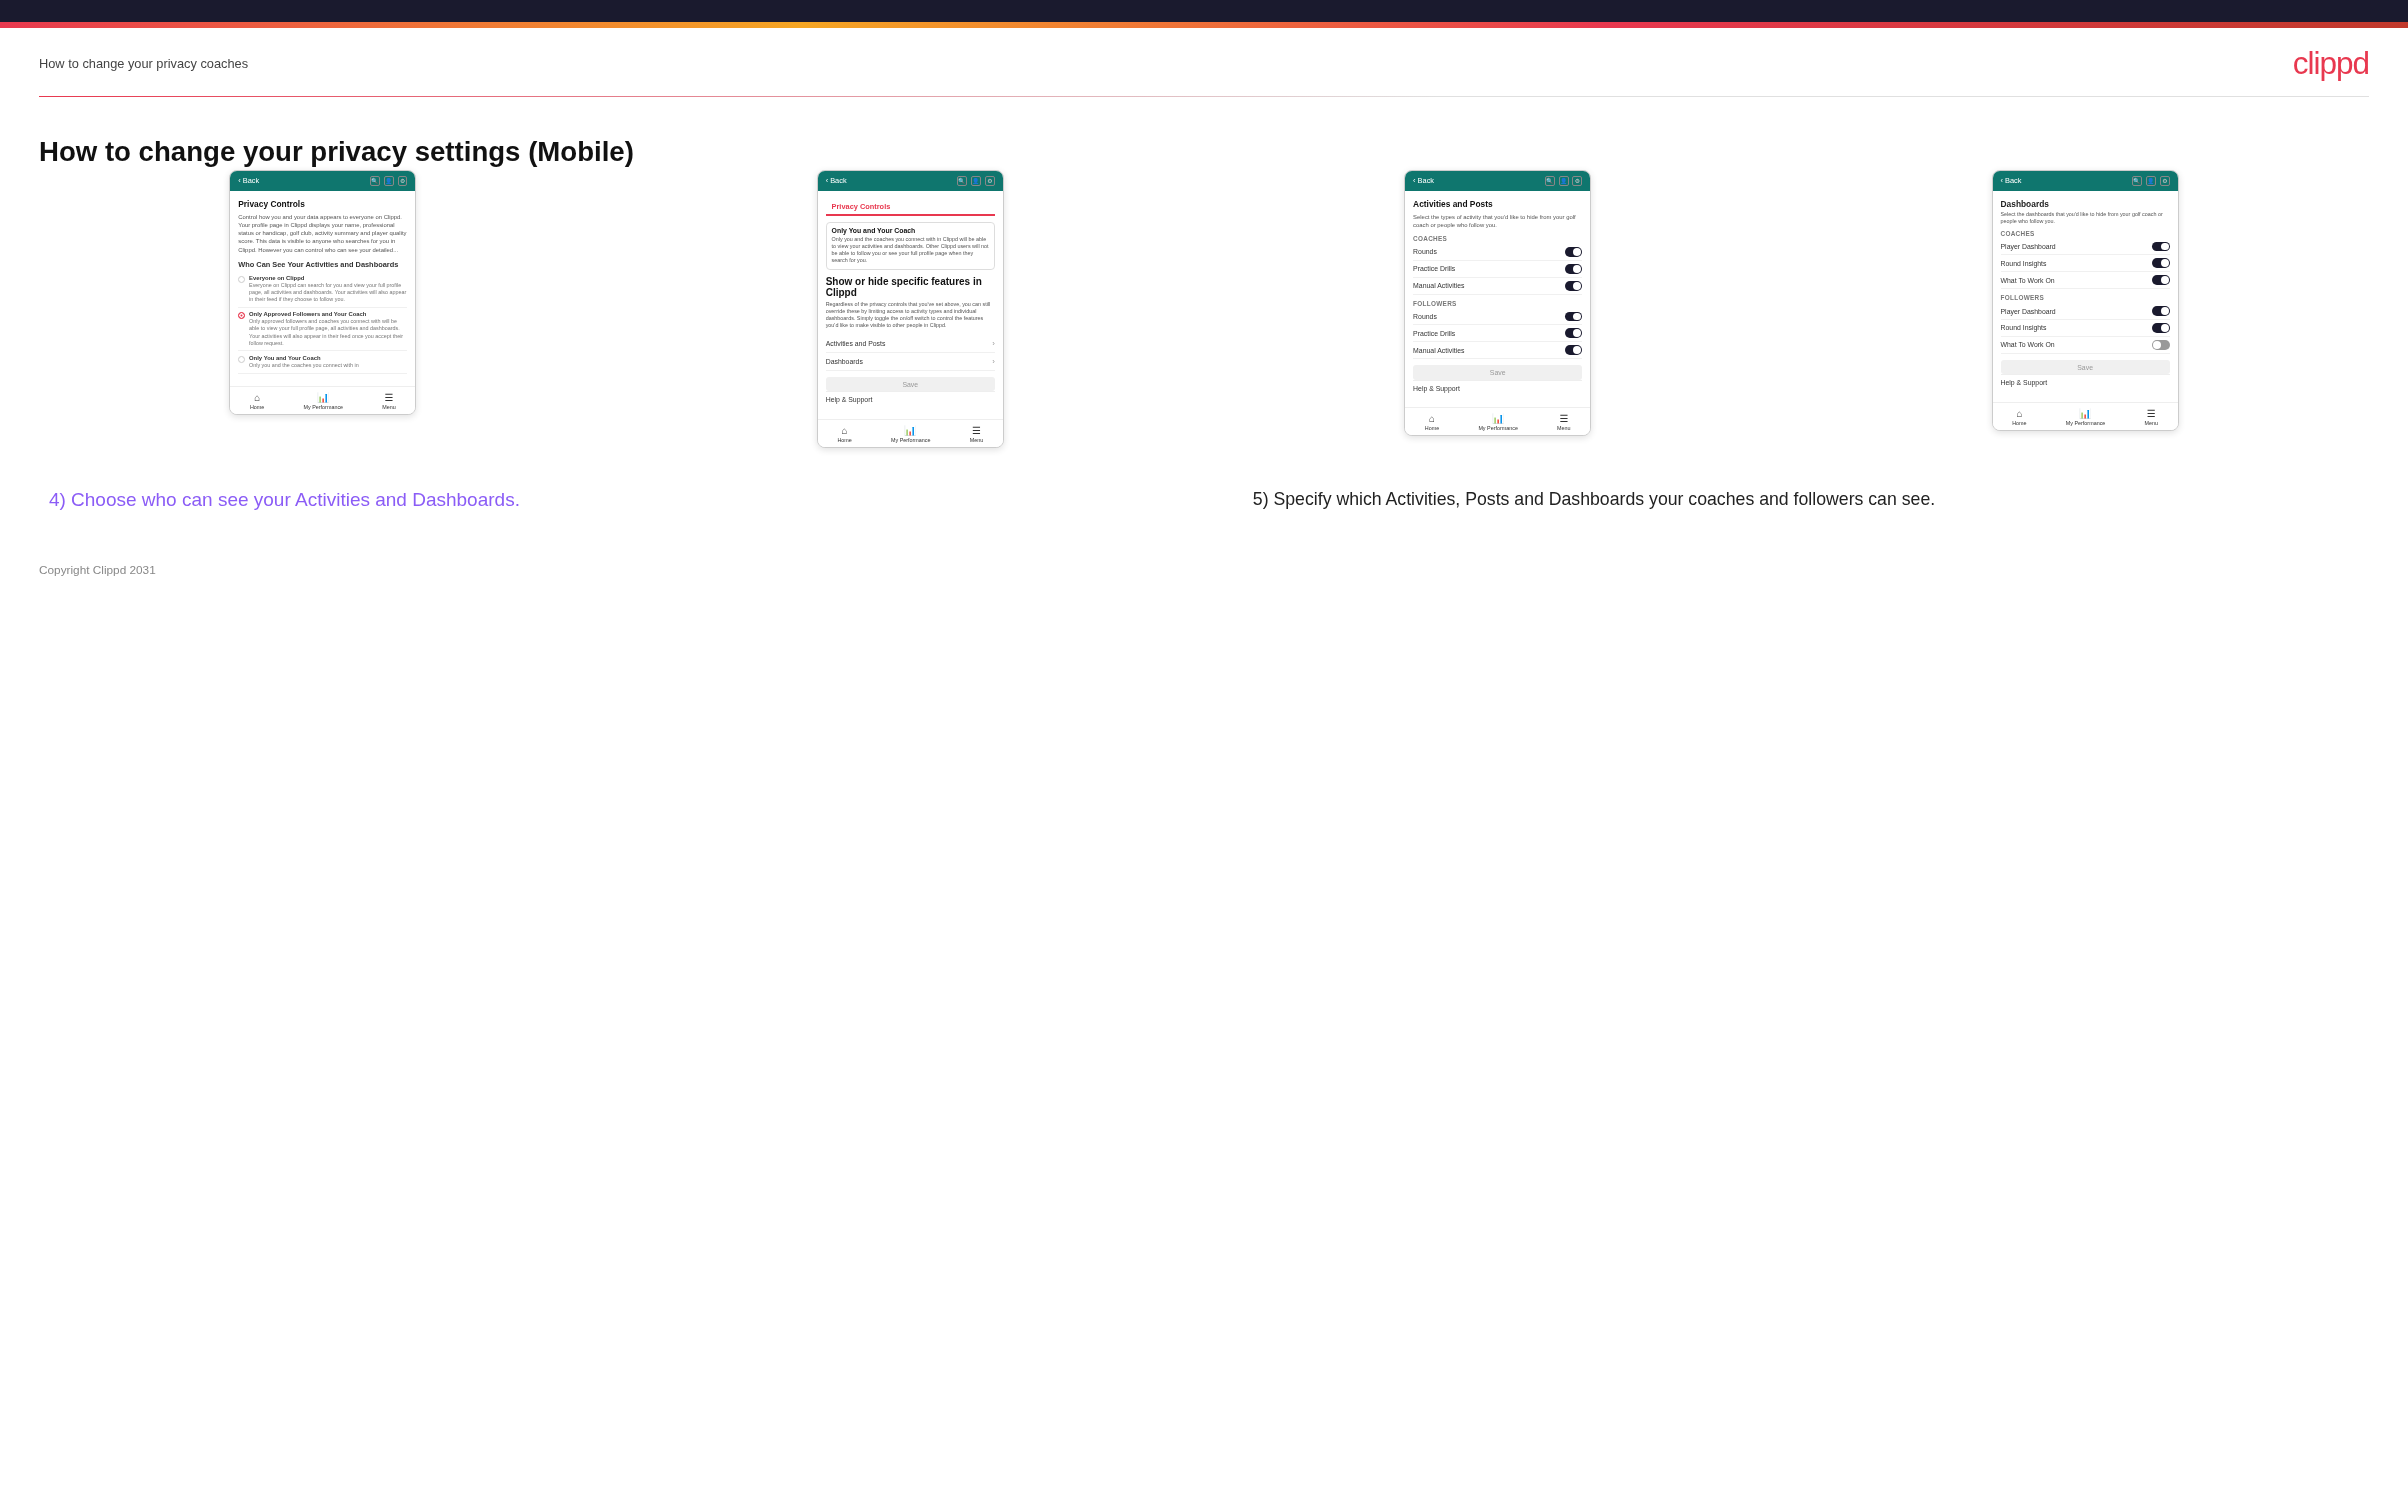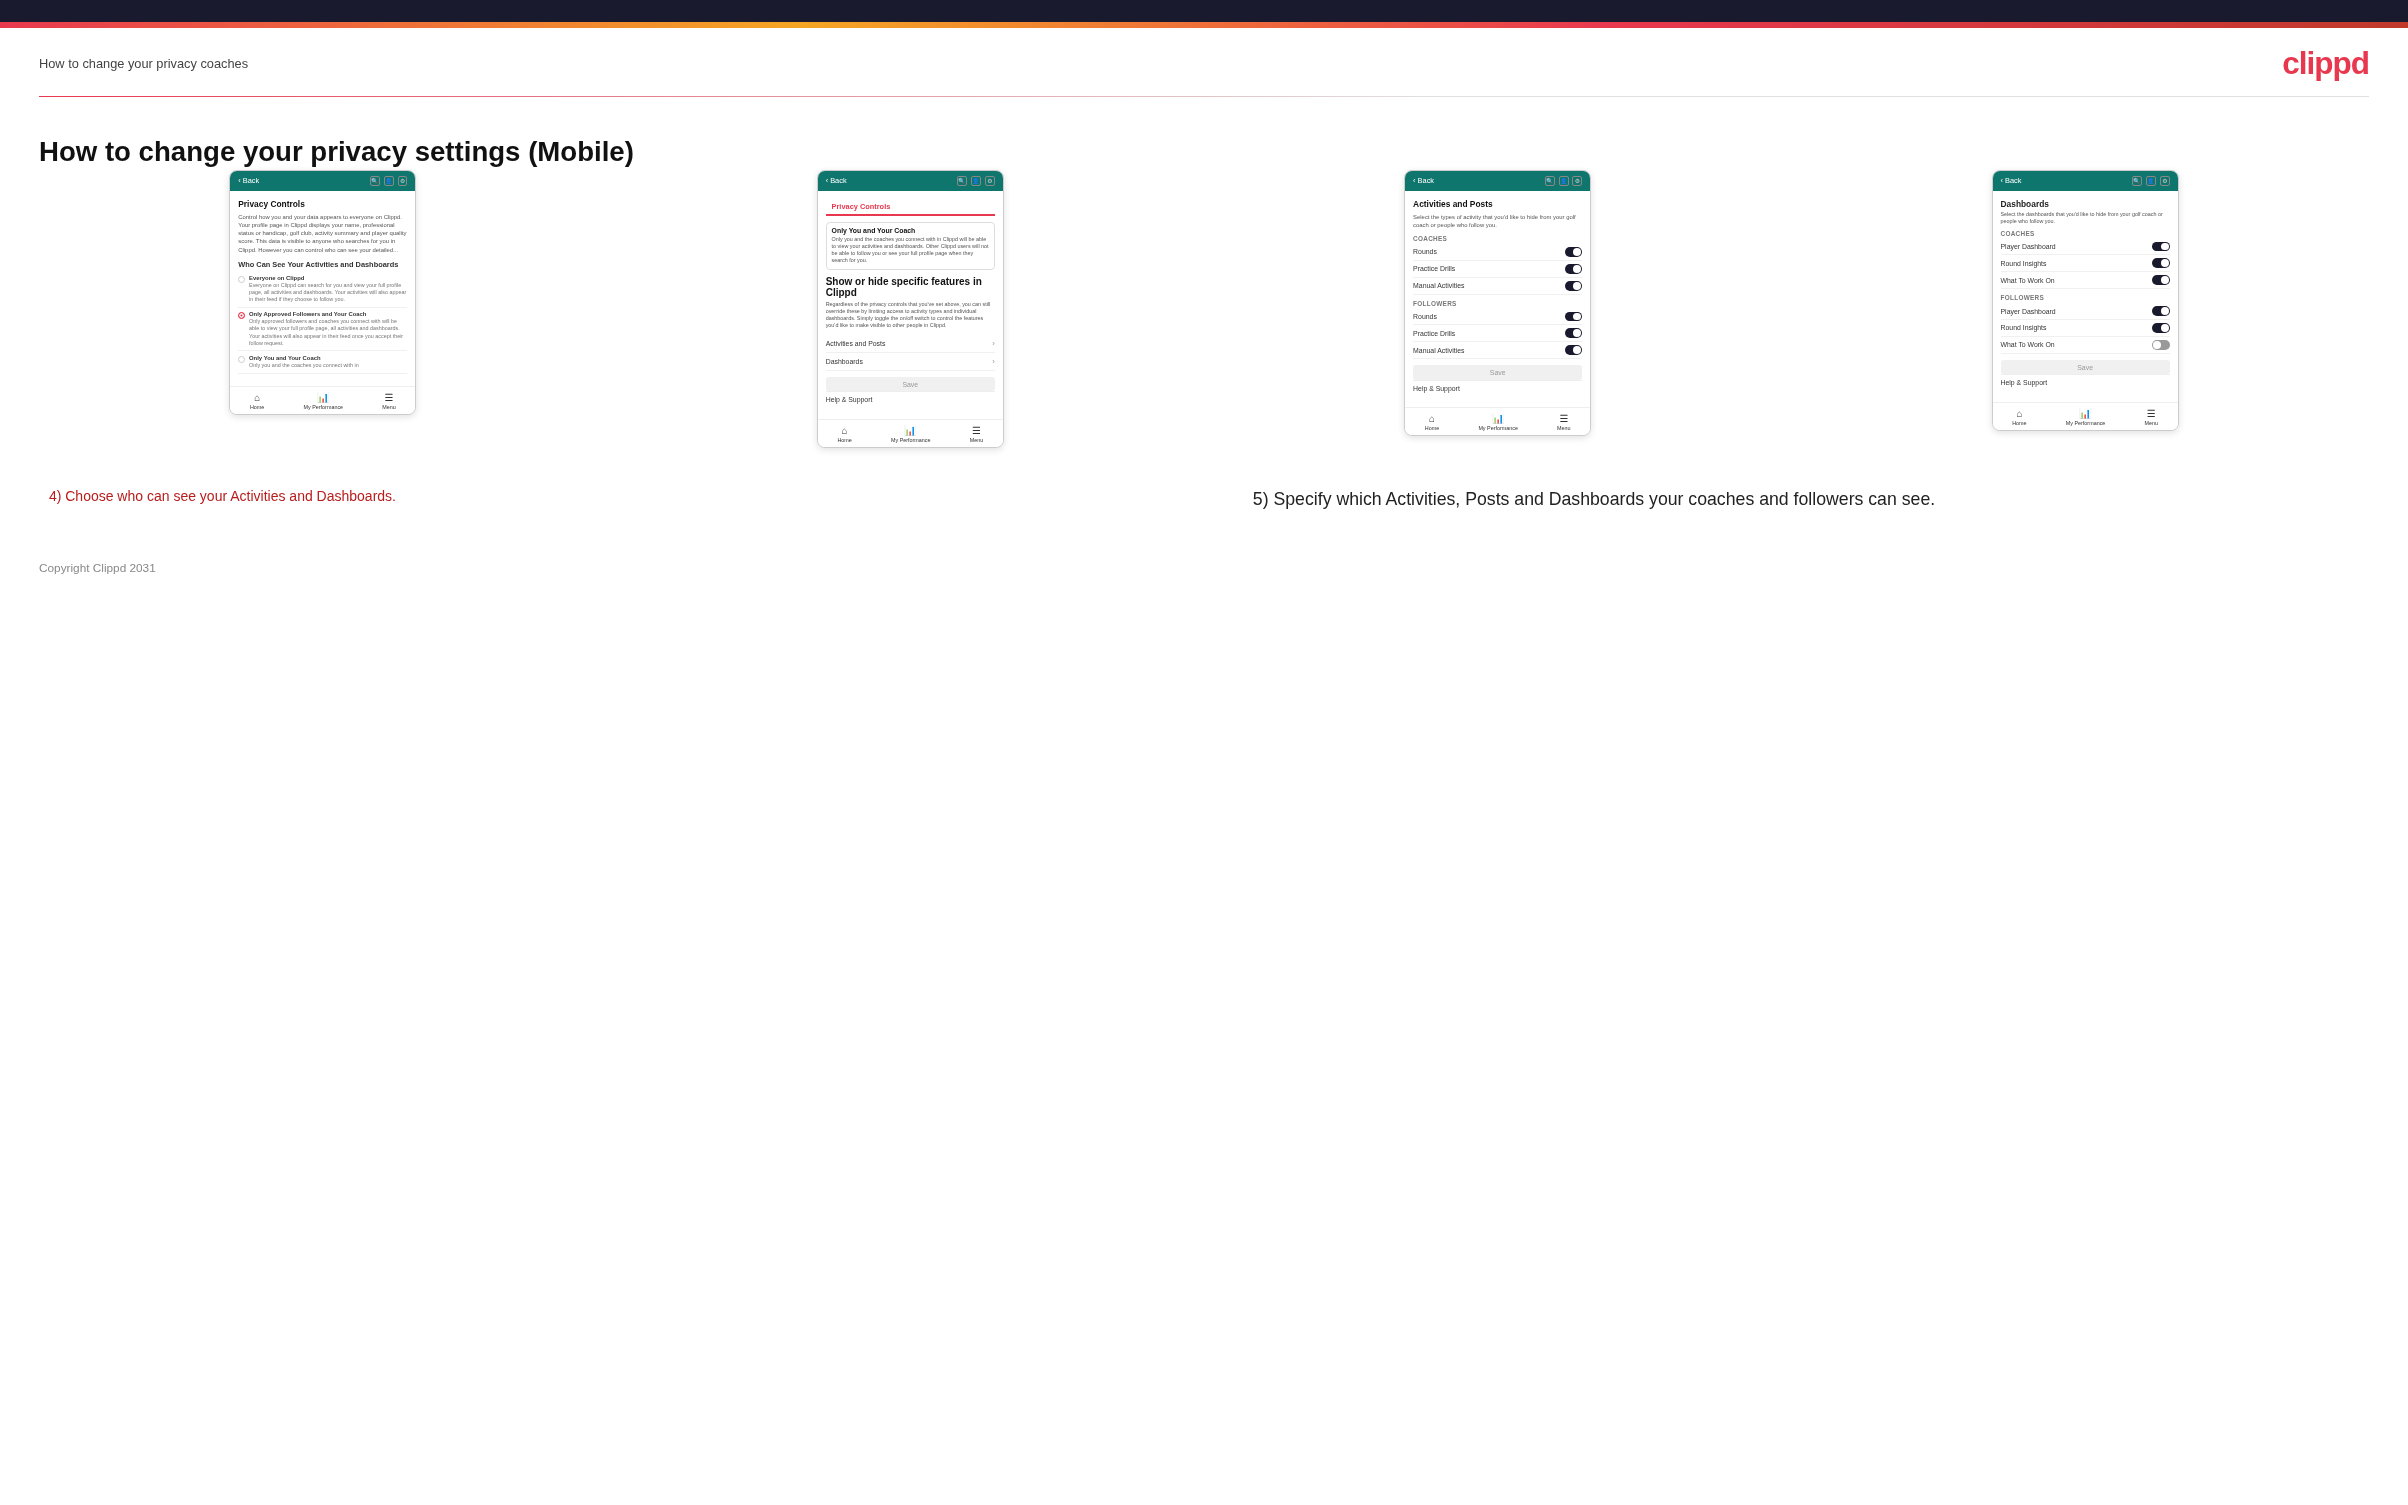--- a/index.html
+++ b/index.html
@@ -33,21 +33,21 @@
       align-items: center;
       justify-content: space-between;
       padding: 17.7px 39px 13.8px 39px;
     }
     .header-breadcrumb {
       font-size: 12.8px;
       color: #444;
     }
     .logo {
       font-size: 31.5px;
-      font-weight: 700;
+      font-weight: 400;
       color: #e8384f;
       letter-spacing: -1px;
     }
     .divider {
       height: 1px;
       background: linear-gradient(90deg, #e8384f 0%, #e0e0e0 60%);
       margin: 0 39px;
     }
 
     
@@ -611,21 +611,21 @@
             <span class="phone-nav-icon">☰</span>
             <span class="phone-nav-label">Menu</span>
           </div>
         </div>
       </div>
     </div>
 
   </div>
 
   <div class="caption-row" style="grid-template-columns: 1fr 1fr;">
-  <div style="font-size:14px;color:#b91c1c;line-height:1.4;padding:9.9px 9.9px 0 9.9px;">4) Choose who can see your Activities and Dashboards.</div>
+  <div style="font-size:19px;color:#8b5cf6;line-height:1.4;padding:9.9px 9.9px 0 9.9px;">4) Choose who can see your Activities and Dashboards.</div>
   <div style="font-size:17.7px;color:#222;line-height:1.4;padding:9.9px 9.9px 0 39px;">5) Specify which Activities, Posts and Dashboards your  coaches and followers can see.</div>
 </div>
 
 </div>
 
 <div class="footer">
   <span>Copyright Clippd 2031</span>
 </div>
 
 

